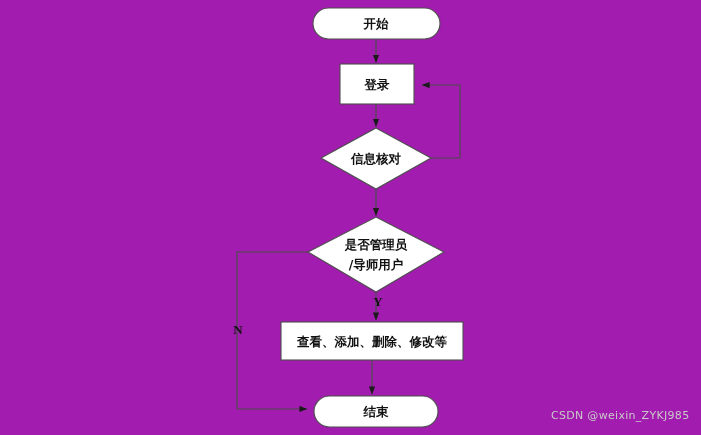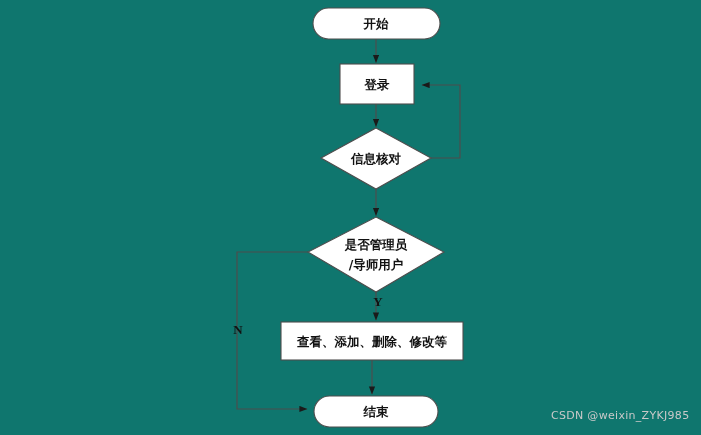--- a/index.html
+++ b/index.html
@@ -8,21 +8,21 @@
     padding: 0;
     background: #ffffff;
   }
   body {
     font-family: "Liberation Sans", "DejaVu Sans", sans-serif;
   }
   #canvas {
     position: relative;
     width: 701px;
     height: 435px;
-    background: #0f766e;
+    background: #a21caf;
     overflow: hidden;
   }
   #flow-svg {
     position: absolute;
     top: 0;
     left: 0;
     width: 701px;
     height: 435px;
   }
   .node-shape {

